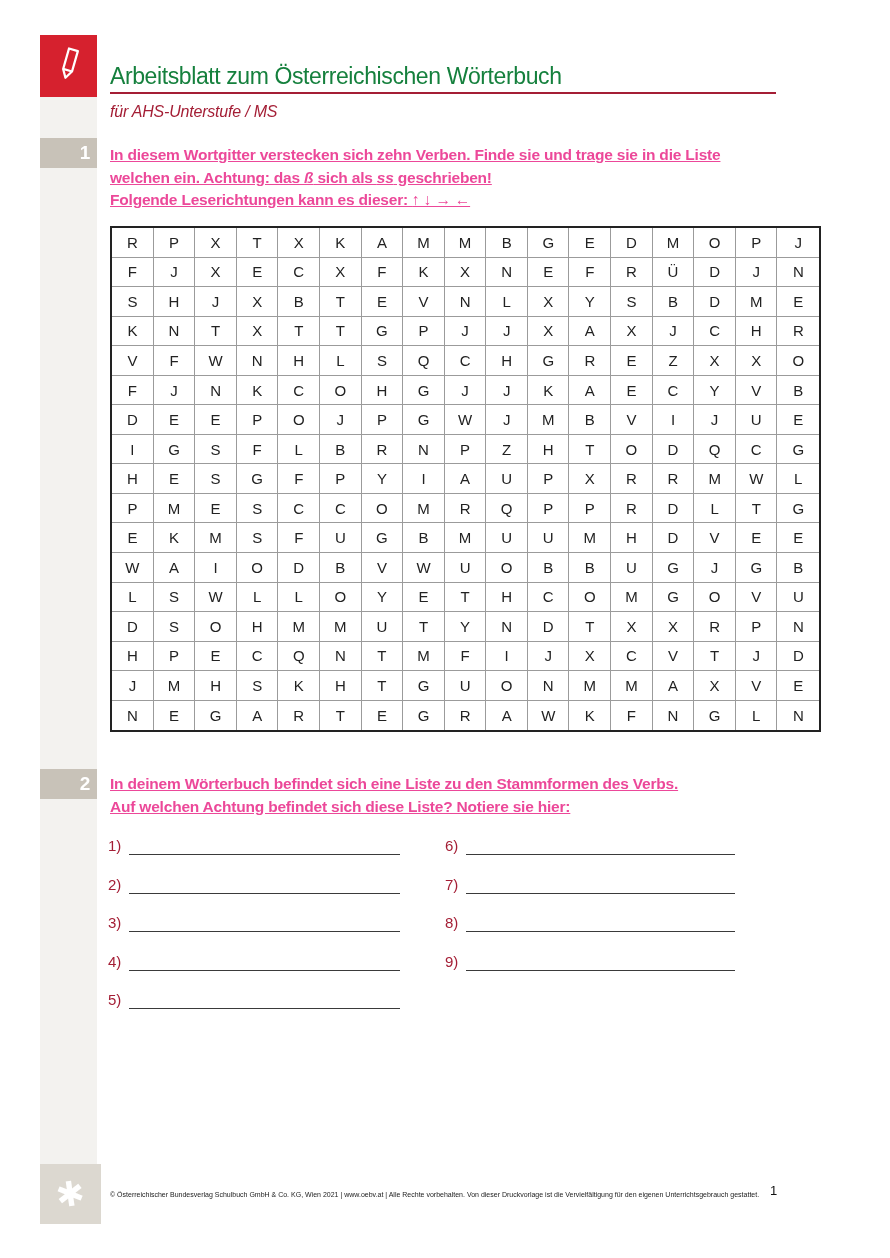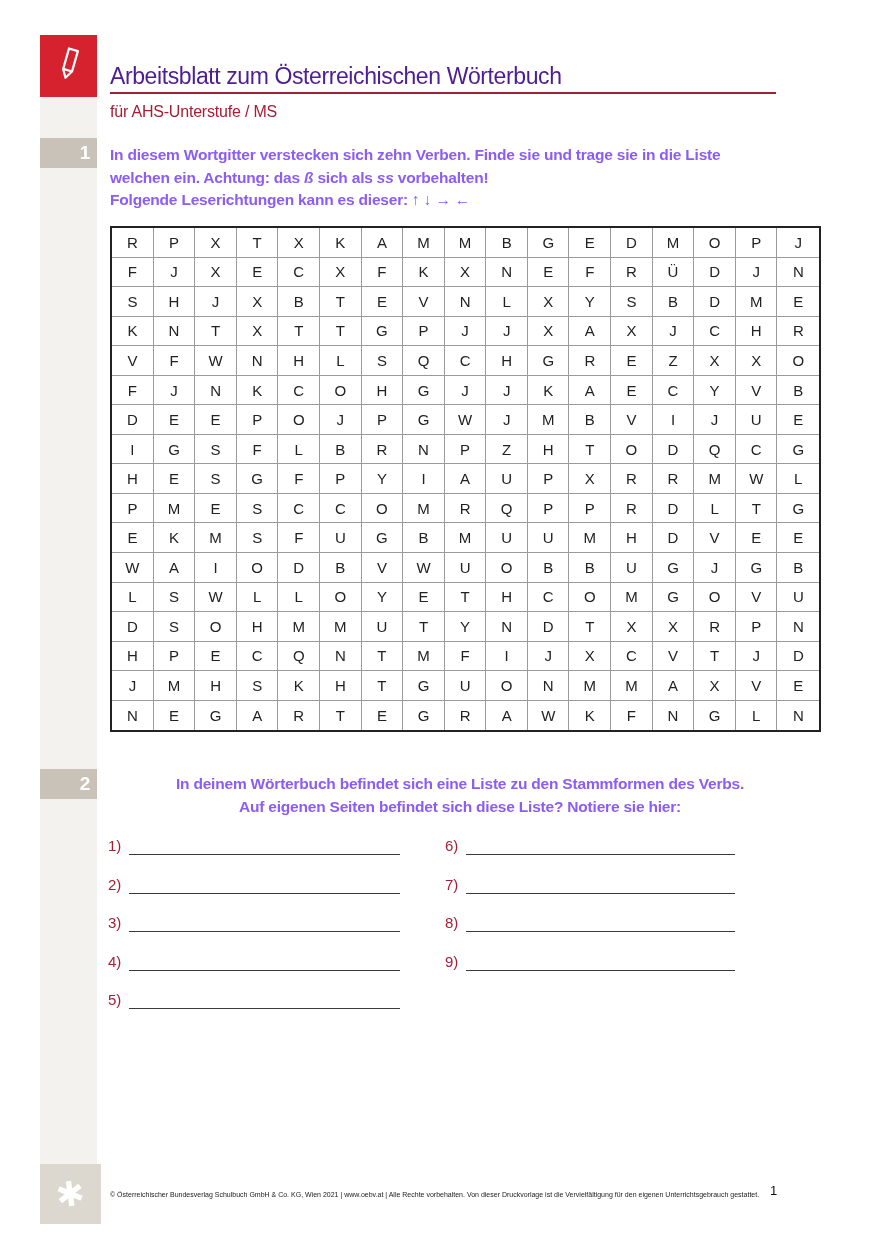--- a/index.html
+++ b/index.html
@@ -10,36 +10,36 @@
     overflow:hidden; letter-spacing:-0.2px;
   }
 
   
   .left-strip { position:absolute; left:40px; top:97px; width:57px; height:1067px; background:#f3f2ef; }
 
   
   .red-square { position:absolute; left:40px; top:35px; width:57px; height:62px; background:#d6212e;
     display:flex; align-items:center; justify-content:center; }
   .page-title { position:absolute; left:110px; top:63px; width:720px; font-size:23px;
-    letter-spacing:-0.4px; color:#4c1d95; font-weight:400; }
+    letter-spacing:-0.4px; color:#15803d; font-weight:400; }
   .title-rule { position:absolute; left:110px; top:92px; width:666px; height:2px; background:#a41e35; }
-  .page-subtitle { position:absolute; left:110px; top:103px; font-size:16px; color:#a41e35; }
+  .page-subtitle { position:absolute; left:110px; top:103px; font-size:16px; color:#a41e35;font-style:italic; }
 
   
   .badge { position:absolute; left:40px; width:57px; height:30px; background:#c8c2b8;
     color:#ffffff; font-weight:bold; font-size:19px; text-align:right;
     padding-right:7px; line-height:29px; }
   .badge-1 { top:138px; }
   .badge-2 { top:769px; }
 
   
   .task-text { position:absolute; left:110px; width:700px; font-weight:bold;
-    font-size:15.5px; line-height:22.5px; color:#8b5cf6; }
+    font-size:15.5px; line-height:22.5px; color:#ec4899;text-decoration:underline; }
   .task1-text { top:144px; }
-  .task2-text { top:773px;text-align:center; }
+  .task2-text { top:773px; }
   .it { font-style:italic; }
   .arrows { font-weight:bold; }
 
   
   .letter-grid {
     position:absolute; left:110px; top:226px; width:711px;
     display:grid; grid-template-columns:repeat(17, 1fr); grid-auto-rows:29.55px;
     border:2px solid #222222; background:#ffffff;
   }
   .cell {
@@ -83,21 +83,21 @@
       </svg>
     </span>
   </div>
   <div class="page-title">Arbeitsblatt zum Österreichischen Wörterbuch</div>
   <div class="title-rule"></div>
   <div class="page-subtitle">für AHS-Unterstufe / MS</div>
 
   <div class="badge badge-1">1</div>
   <div class="task-text task1-text">
     <div>In diesem Wortgitter verstecken sich zehn Verben. Finde sie und trage sie in die Liste</div>
-    <div><span>welchen ein. Achtung: das </span><span class="it">ß</span><span> sich als </span><span class="it">ss</span><span> vorbehalten!</span></div>
+    <div><span>welchen ein. Achtung: das </span><span class="it">ß</span><span> sich als </span><span class="it">ss</span><span> geschrieben!</span></div>
     <div><span>Folgende Leserichtungen kann es dieser: </span><span class="arrows">↑ ↓ → ←</span></div>
   </div>
 
   <div class="letter-grid">
       <div class="cell">R</div>
       <div class="cell">P</div>
       <div class="cell">X</div>
       <div class="cell">T</div>
       <div class="cell">X</div>
       <div class="cell">K</div>
@@ -382,21 +382,21 @@
       <div class="cell">F</div>
       <div class="cell">N</div>
       <div class="cell">G</div>
       <div class="cell">L</div>
       <div class="cell">N</div>
     </div>
 
   <div class="badge badge-2">2</div>
   <div class="task-text task2-text">
     <div>In deinem Wörterbuch befindet sich eine Liste zu den Stammformen des Verbs.</div>
-    <div>Auf eigenen Seiten befindet sich diese Liste? Notiere sie hier:</div>
+    <div>Auf welchen Achtung befindet sich diese Liste? Notiere sie hier:</div>
   </div>
 
   <div class="blank-col blank-col-left">
     <div class="blank-row">
         <span class="blank-num">1)</span>
         <span class="blank-line"></span>
       </div>
     <div class="blank-row">
         <span class="blank-num">2)</span>
         <span class="blank-line"></span>

